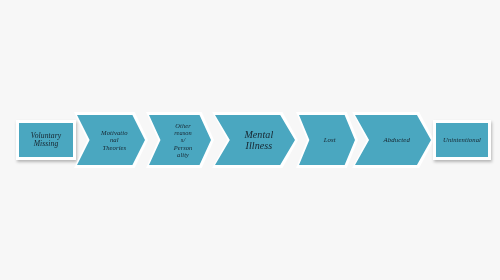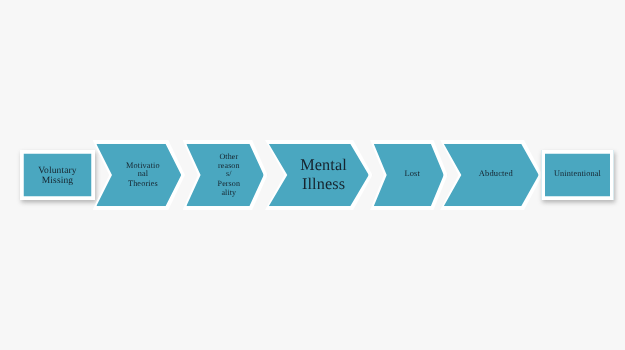--- a/index.html
+++ b/index.html
@@ -21,20 +21,21 @@
     width: 500px;
     height: 280px;
   }
 
   .flow-row {
     position: absolute;
     left: 0;
     top: 108px;
     width: 500px;
     height: 66px;
+    font-style: italic;
   }
 
   .step {
     position: absolute;
     box-sizing: border-box;
     display: flex;
     align-items: center;
     justify-content: center;
     background: #4aa7c0;
     border: 3px solid #ffffff;
@@ -99,21 +100,21 @@
       <div class="step chev" style="left: 146px; width: 68px;">
         <div class="chev-fill"></div>
         <div class="step-label" style="font-size: 6.4px;">Other
 reason
 s/
 Person
 ality</div>
       </div>
       <div class="step chev" style="left: 212px; width: 86px;">
         <div class="chev-fill"></div>
-        <div class="step-label" style="font-size: 13px;">Mental
+        <div class="step-label" style="font-size: 10px;">Mental
 Illness</div>
       </div>
       <div class="step chev" style="left: 296px; width: 62px;">
         <div class="chev-fill"></div>
         <div class="step-label" style="font-size: 6.8px;">Lost</div>
       </div>
       <div class="step chev" style="left: 352px; width: 82px;">
         <div class="chev-fill"></div>
         <div class="step-label" style="font-size: 6.8px;">Abducted</div>
       </div>

